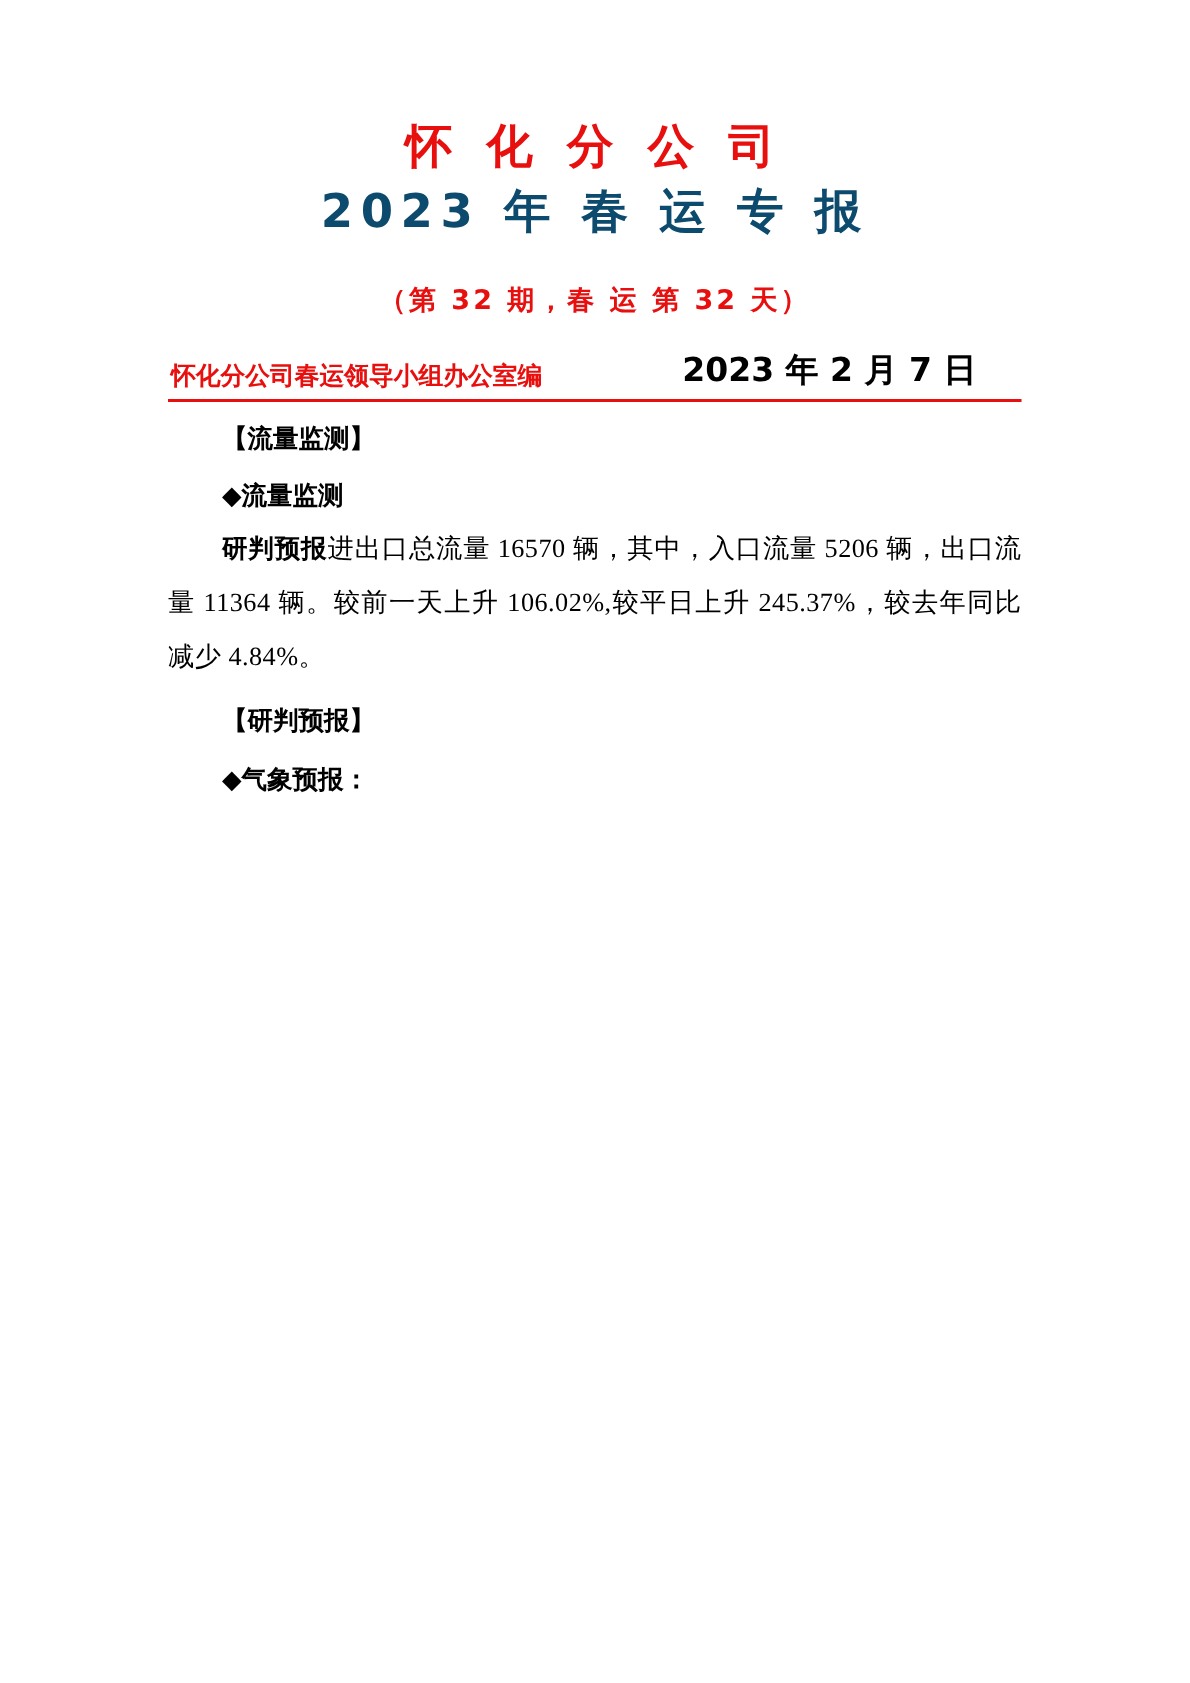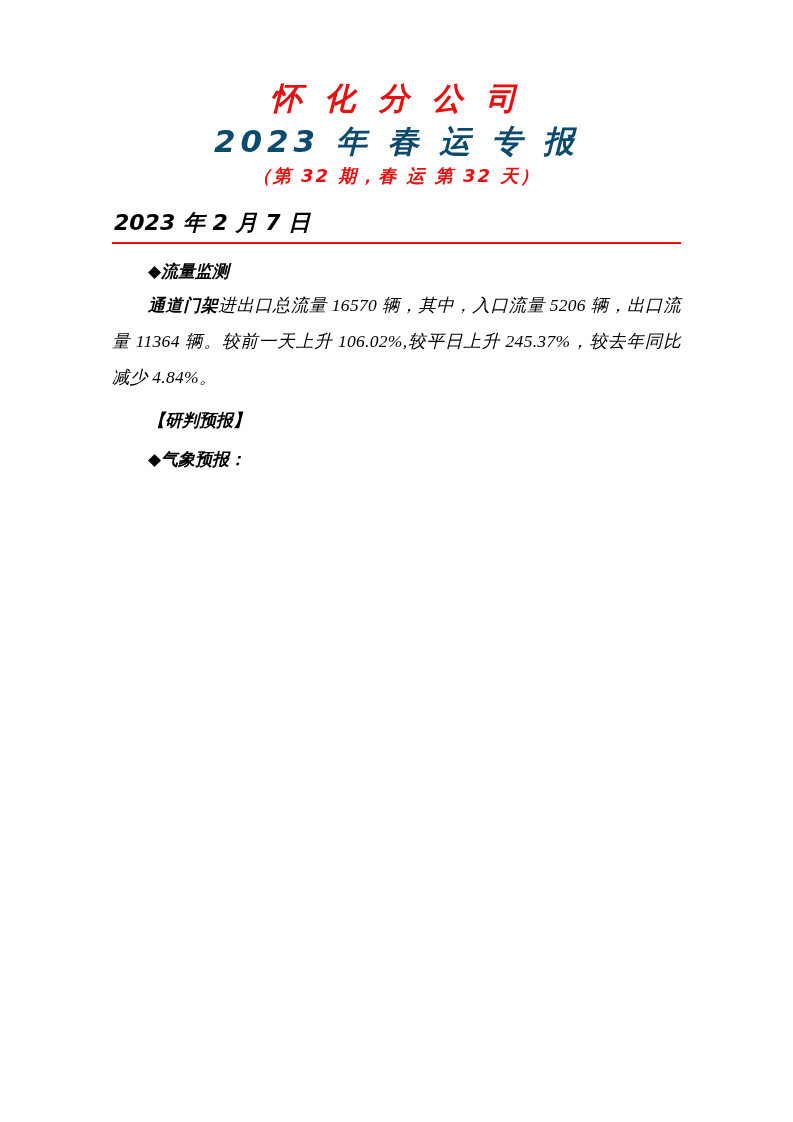--- a/index.html
+++ b/index.html
@@ -14,21 +14,20 @@
     color: #000000;
     position: relative;
     overflow: hidden;
   }
   .page {
     position: relative;
     width: 793px;
     height: 1004px;
     box-sizing: border-box;
     padding: 78px 112px 0 112px;
-    font-style: italic;
   }
   .doc-title {
     text-align: center;
     color: #e8100f;
     font-family: "DejaVu Sans", sans-serif;
     font-weight: bold;
     font-size: 31px;
     letter-spacing: 6px;
     line-height: 1.32;
     margin: 0;
@@ -44,21 +43,21 @@
     margin: 0;
     padding-top: 2px;
   }
   .doc-subtitle {
     text-align: center;
     color: #e8100f;
     font-family: "DejaVu Sans", sans-serif;
     font-weight: bold;
     font-size: 18px;
     letter-spacing: 2px;
-    margin: 2px 0 0 0;
+    margin: 26px 0 0 0;
   }
   .issuer-row {
     display: flex;
     justify-content: space-between;
     align-items: flex-end;
     margin-top: 20px;
     padding: 0 2px 4px 2px;
   }
   .issuer {
     color: #e8100f;
@@ -116,29 +115,31 @@
 </head>
 <body>
 
 <div class="page">
 
   <h1 class="doc-title">怀 化 分 公 司</h1>
   <h1 class="doc-title-line2">2023 年 春 运 专 报</h1>
   <div class="doc-subtitle">（第 32 期，春 运 第 32 天）</div>
 
   <div class="issuer-row">
+    <span class="issuer">怀化分公司春运领导小组办公室编</span>
     <span class="issue-date">2023 年 2 月 7 日</span>
   </div>
   <hr class="red-rule">
 
+  <div class="section-head">【流量监测】</div>
 
   <div class="bullet-head">◆流量监测</div>
 
 
   <p class="para">
-    <span class="lead">通道门架</span><span>进出口总流量 16570 辆，其中，入口流量 5206 辆，出口流量 11364 辆。较前一天上升 106.02%,较平日上升 245.37%，较去年同比减少 4.84%。</span>
+    <span class="lead">研判预报</span><span>进出口总流量 16570 辆，其中，入口流量 5206 辆，出口流量 11364 辆。较前一天上升 106.02%,较平日上升 245.37%，较去年同比减少 4.84%。</span>
   </p>
 
 
   <div class="section-head">【研判预报】</div>
   <div class="bullet-head">◆气象预报：</div>
 
 </div>
 
 </body></html>

